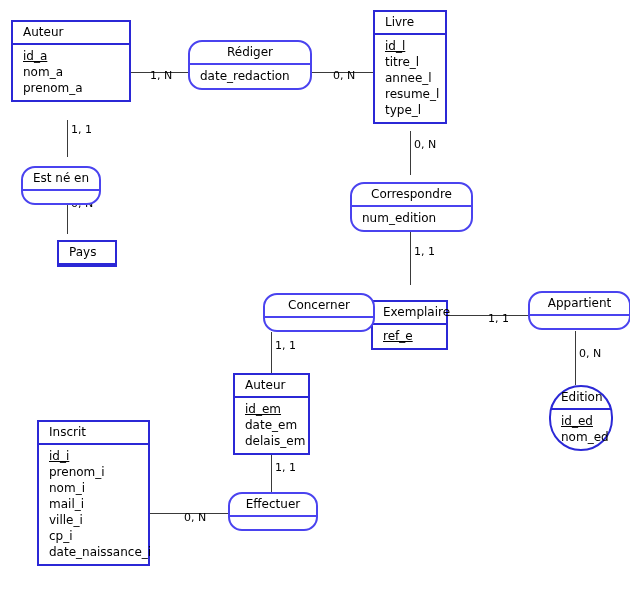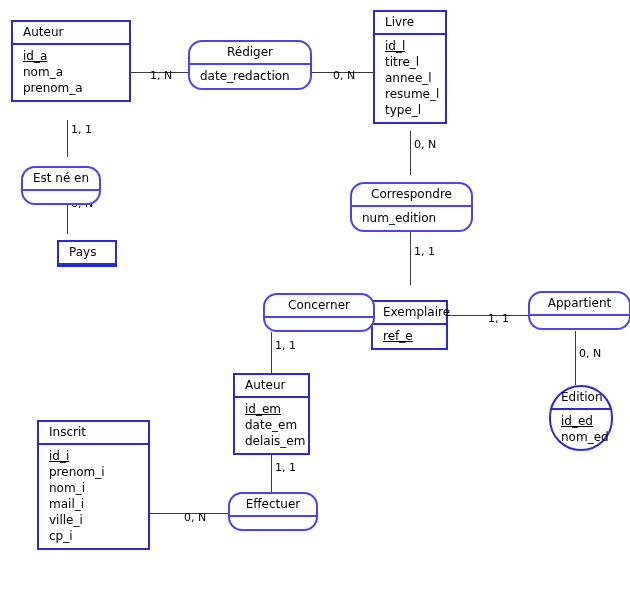--- a/index.html
+++ b/index.html
@@ -187,20 +187,21 @@
 
   <div class="entity" style="left:37px; top:420px; width:113px;">
     <div class="ent-title">Inscrit</div>
     <div class="ent-attrs">
       <div class="attr key">id_i</div>
       <div class="attr">prenom_i</div>
       <div class="attr">nom_i</div>
       <div class="attr">mail_i</div>
       <div class="attr">ville_i</div>
       <div class="attr">cp_i</div>
+      <div class="attr">date_naissance_i</div>
     </div>
   </div>
 
   <div class="rel" style="left:188px; top:40px; width:124px;">
     <div class="rel-title">Rédiger</div>
     <div class="rel-attrs">
       <div class="attr">date_redaction</div>
     </div>
   </div>
 

